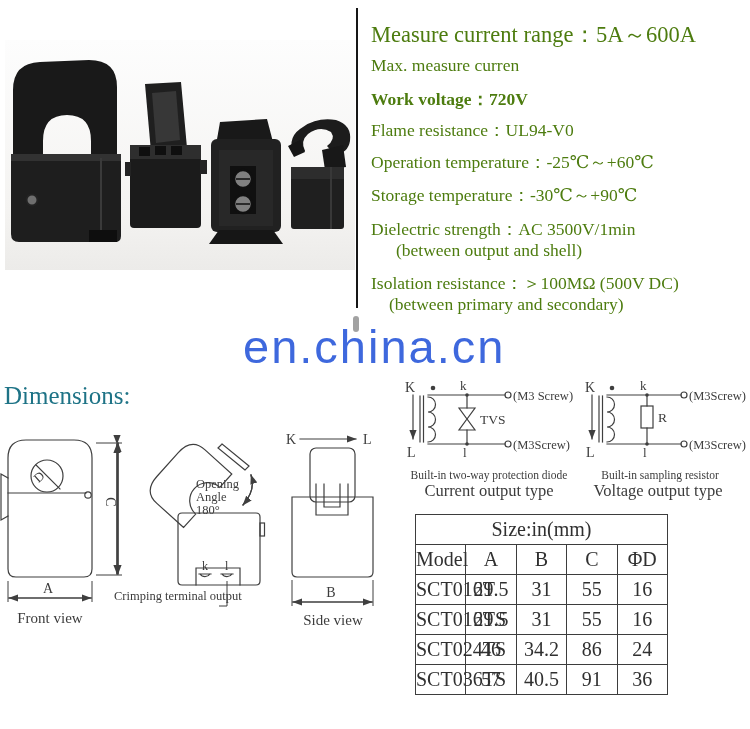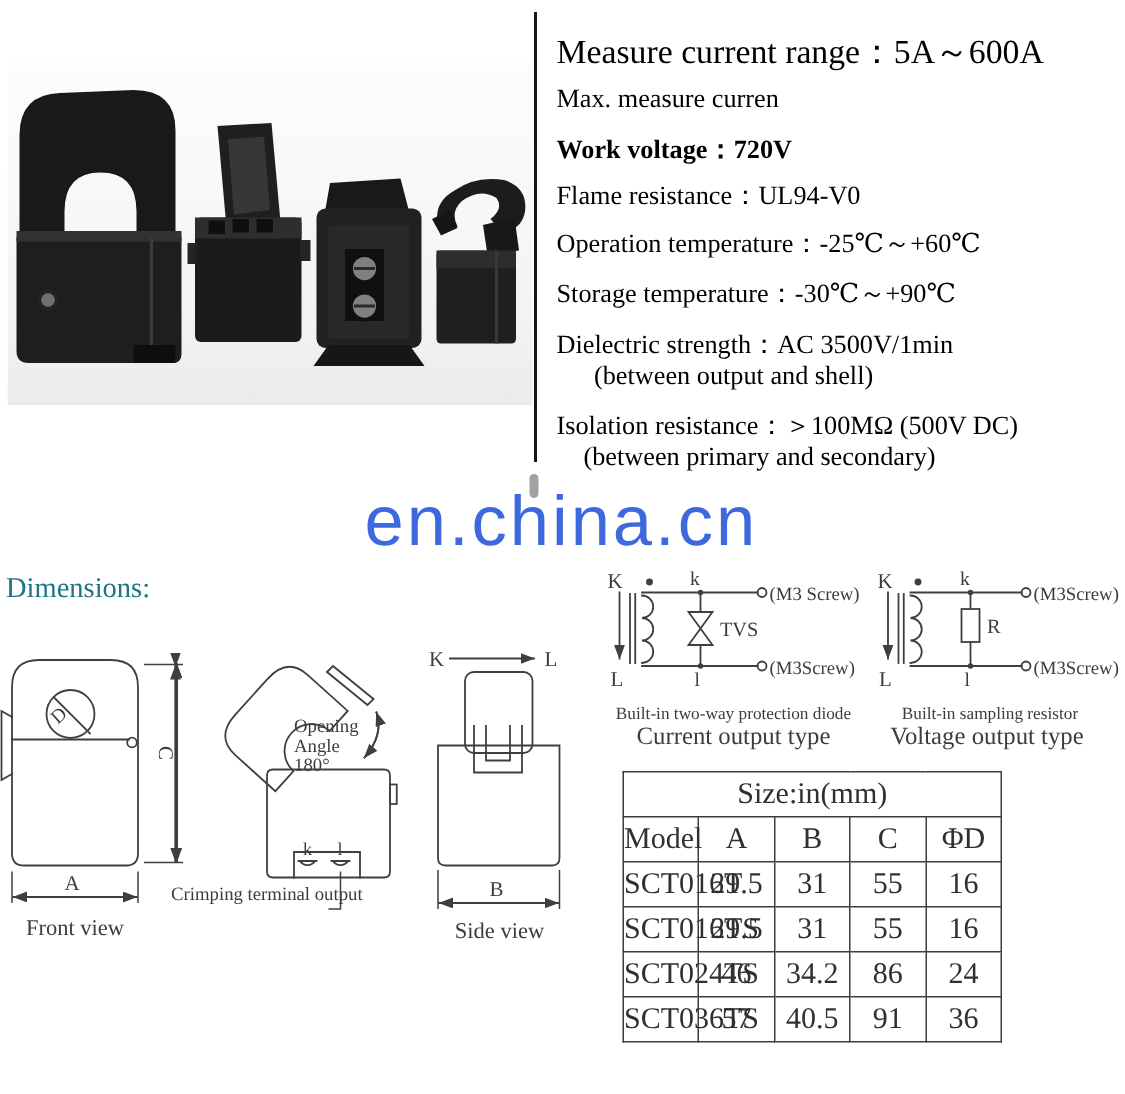--- a/index.html
+++ b/index.html
@@ -7,38 +7,38 @@
         font-family:"Liberation Serif","DejaVu Serif",serif;color:#3c3c3c;}
 
   
   #photo{position:absolute;left:5px;top:40px;}
 
   
   #divider{position:absolute;left:356px;top:8px;width:2px;height:300px;background:#161616;}
   #divider-smudge{position:absolute;left:353px;top:316px;width:6px;height:16px;background:#8b8b8b;border-radius:3px;opacity:.8;}
 
   
-  .spec-line{position:absolute;left:371px;white-space:nowrap;font-size:17.5px;color:#000000;}
+  .spec-line{position:absolute;left:371px;white-space:nowrap;font-size:17.5px;color:#4d7c0f;}
   .spec-title{top:19px;font-size:22.5px;}
   .spec-max{top:55px;}
   .spec-work{top:87px;font-weight:bold;}
   .spec-flame{top:118px;}
   .spec-oper{top:150px;}
   .spec-storage{top:183px;}
   .spec-diel{top:217px;}
   .spec-note1{top:240px;left:396px;}
   .spec-iso{top:271px;}
   .spec-note2{top:294px;left:389px;}
 
   
   #watermark{position:absolute;left:243px;top:319px;font-family:"Liberation Sans","DejaVu Sans",sans-serif;
              font-size:47px;color:#1d4ed8;letter-spacing:2px;opacity:.85;white-space:nowrap;}
 
   
-  #dim-label{position:absolute;left:4px;top:382px;font-size:19px;color:#1e7386;}
+  #dim-label{position:absolute;left:4px;top:382px;font-size:25px;color:#1e7386;}
 
   
   .dwg{position:absolute;}
   .ln{stroke:#3f3f3f;stroke-width:1.2;fill:none;stroke-linecap:square;}
   .thin{stroke:#3f3f3f;stroke-width:1;fill:none;}
   .dot{fill:#3f3f3f;stroke:none;}
   .dwg text{fill:#3c3c3c;font-family:"Liberation Serif","DejaVu Serif",serif;}
 
   
   #size-table{position:absolute;left:415px;top:514px;border-collapse:collapse;table-layout:fixed;width:253px;}

